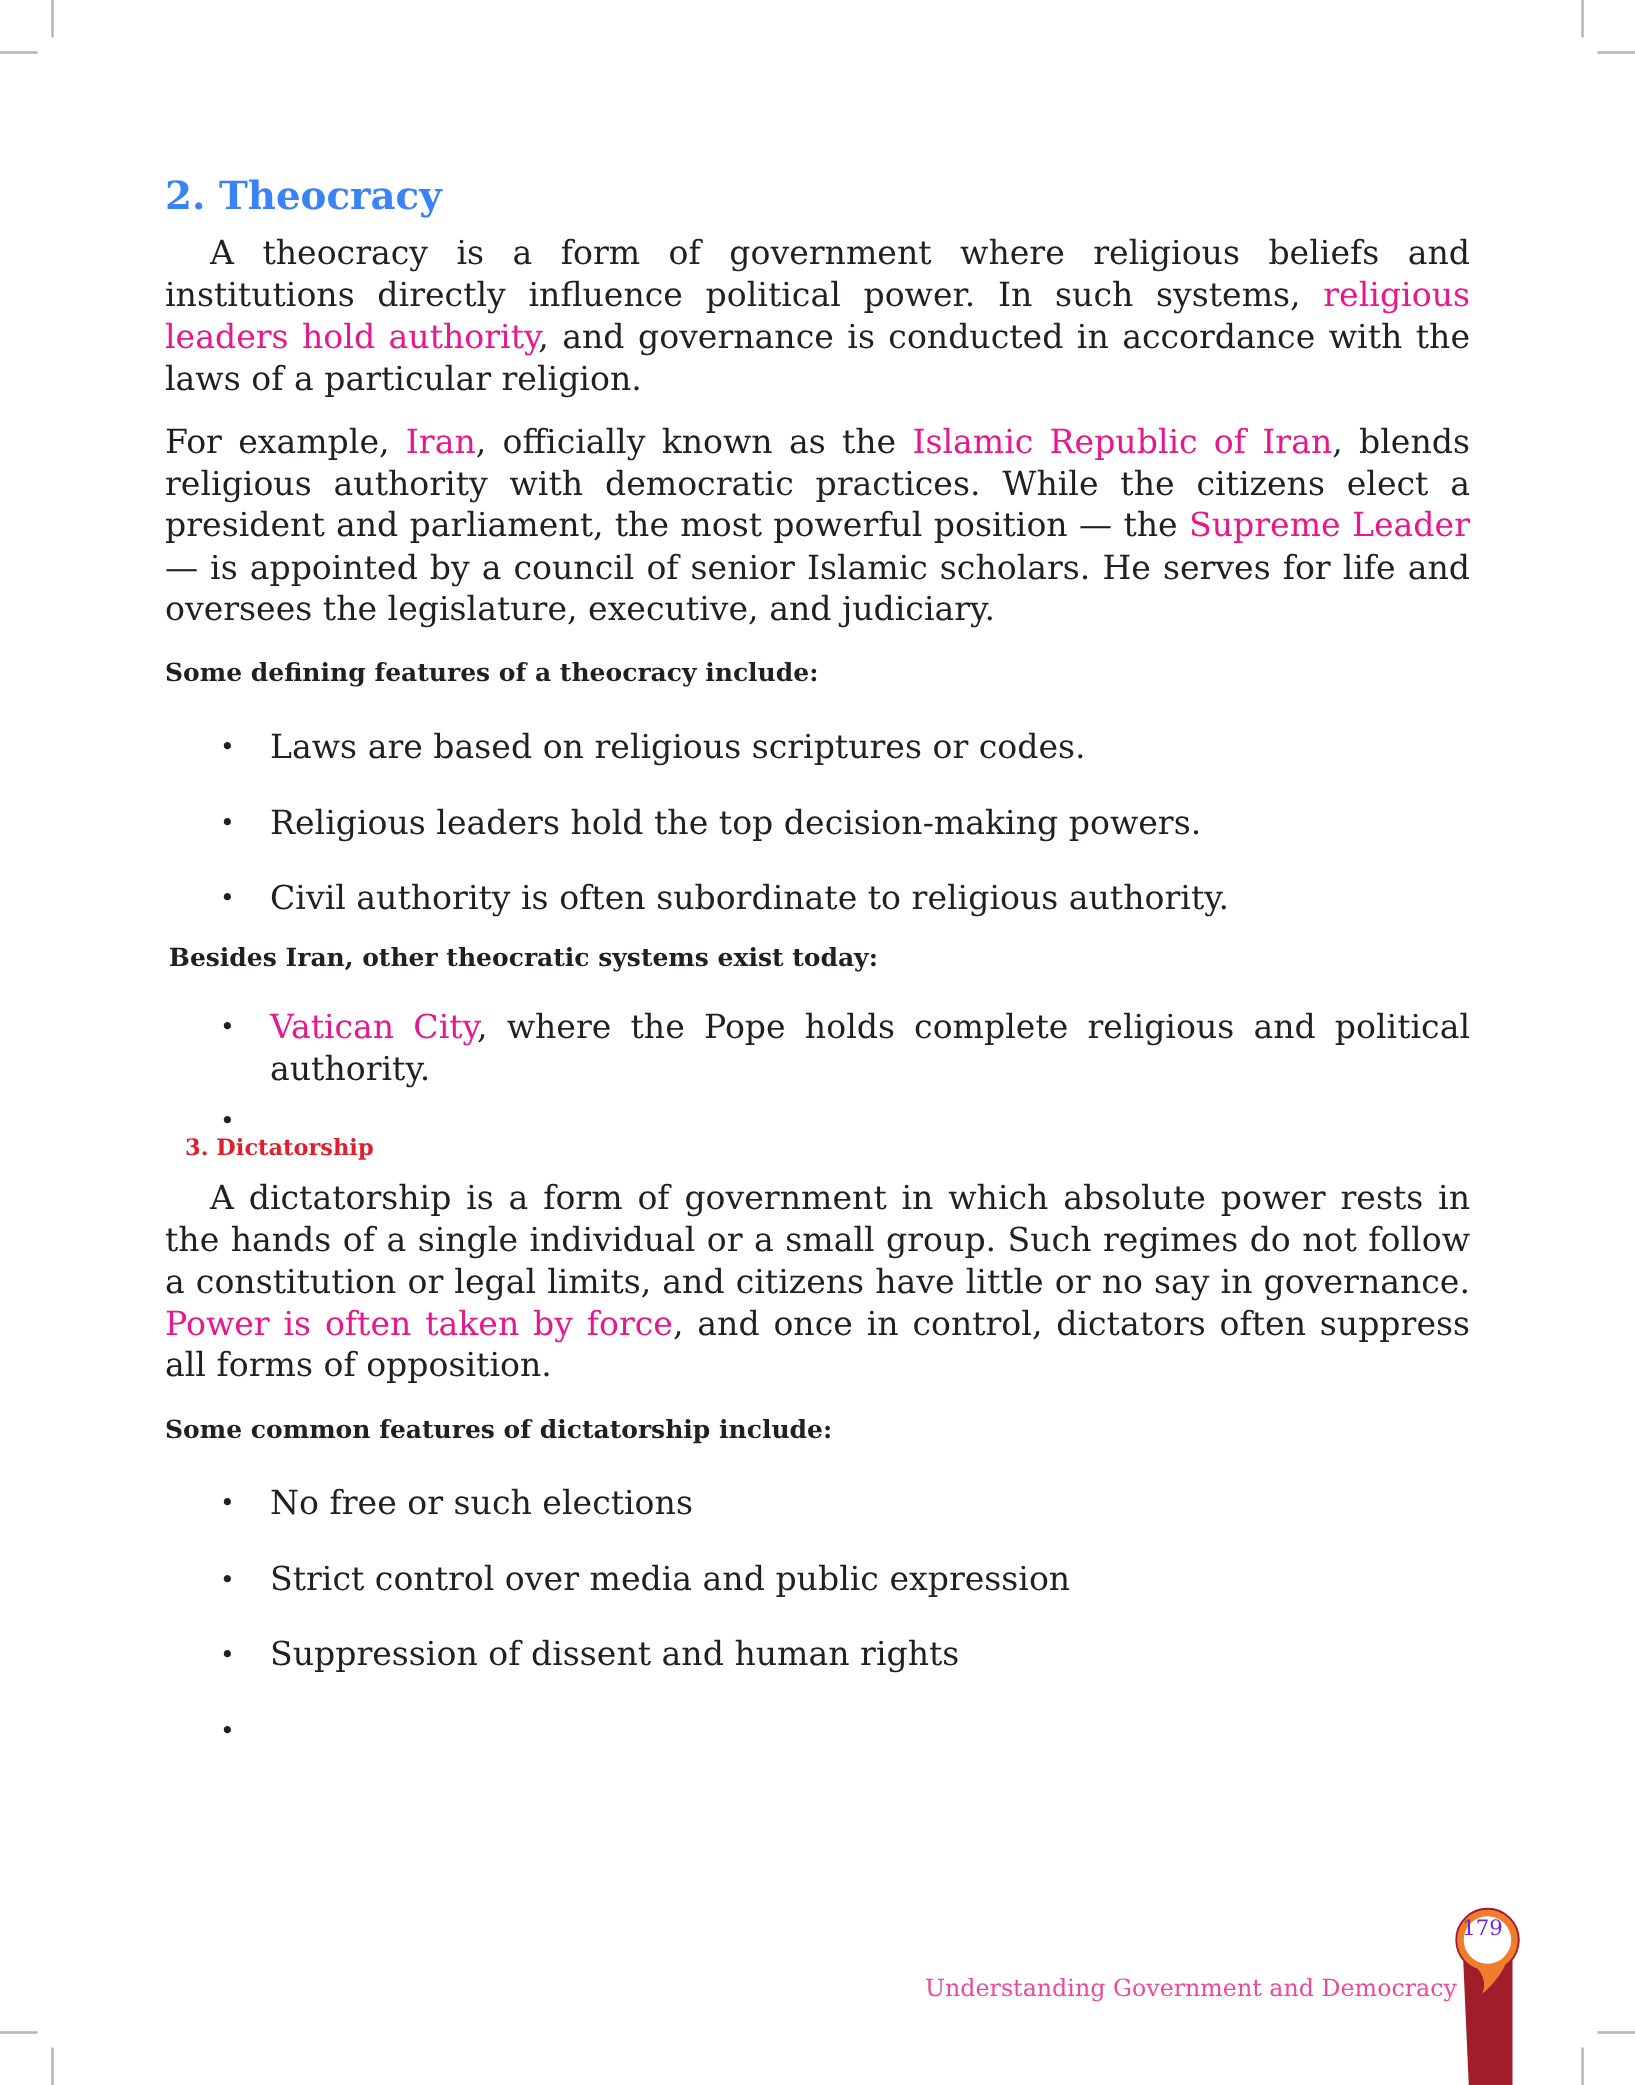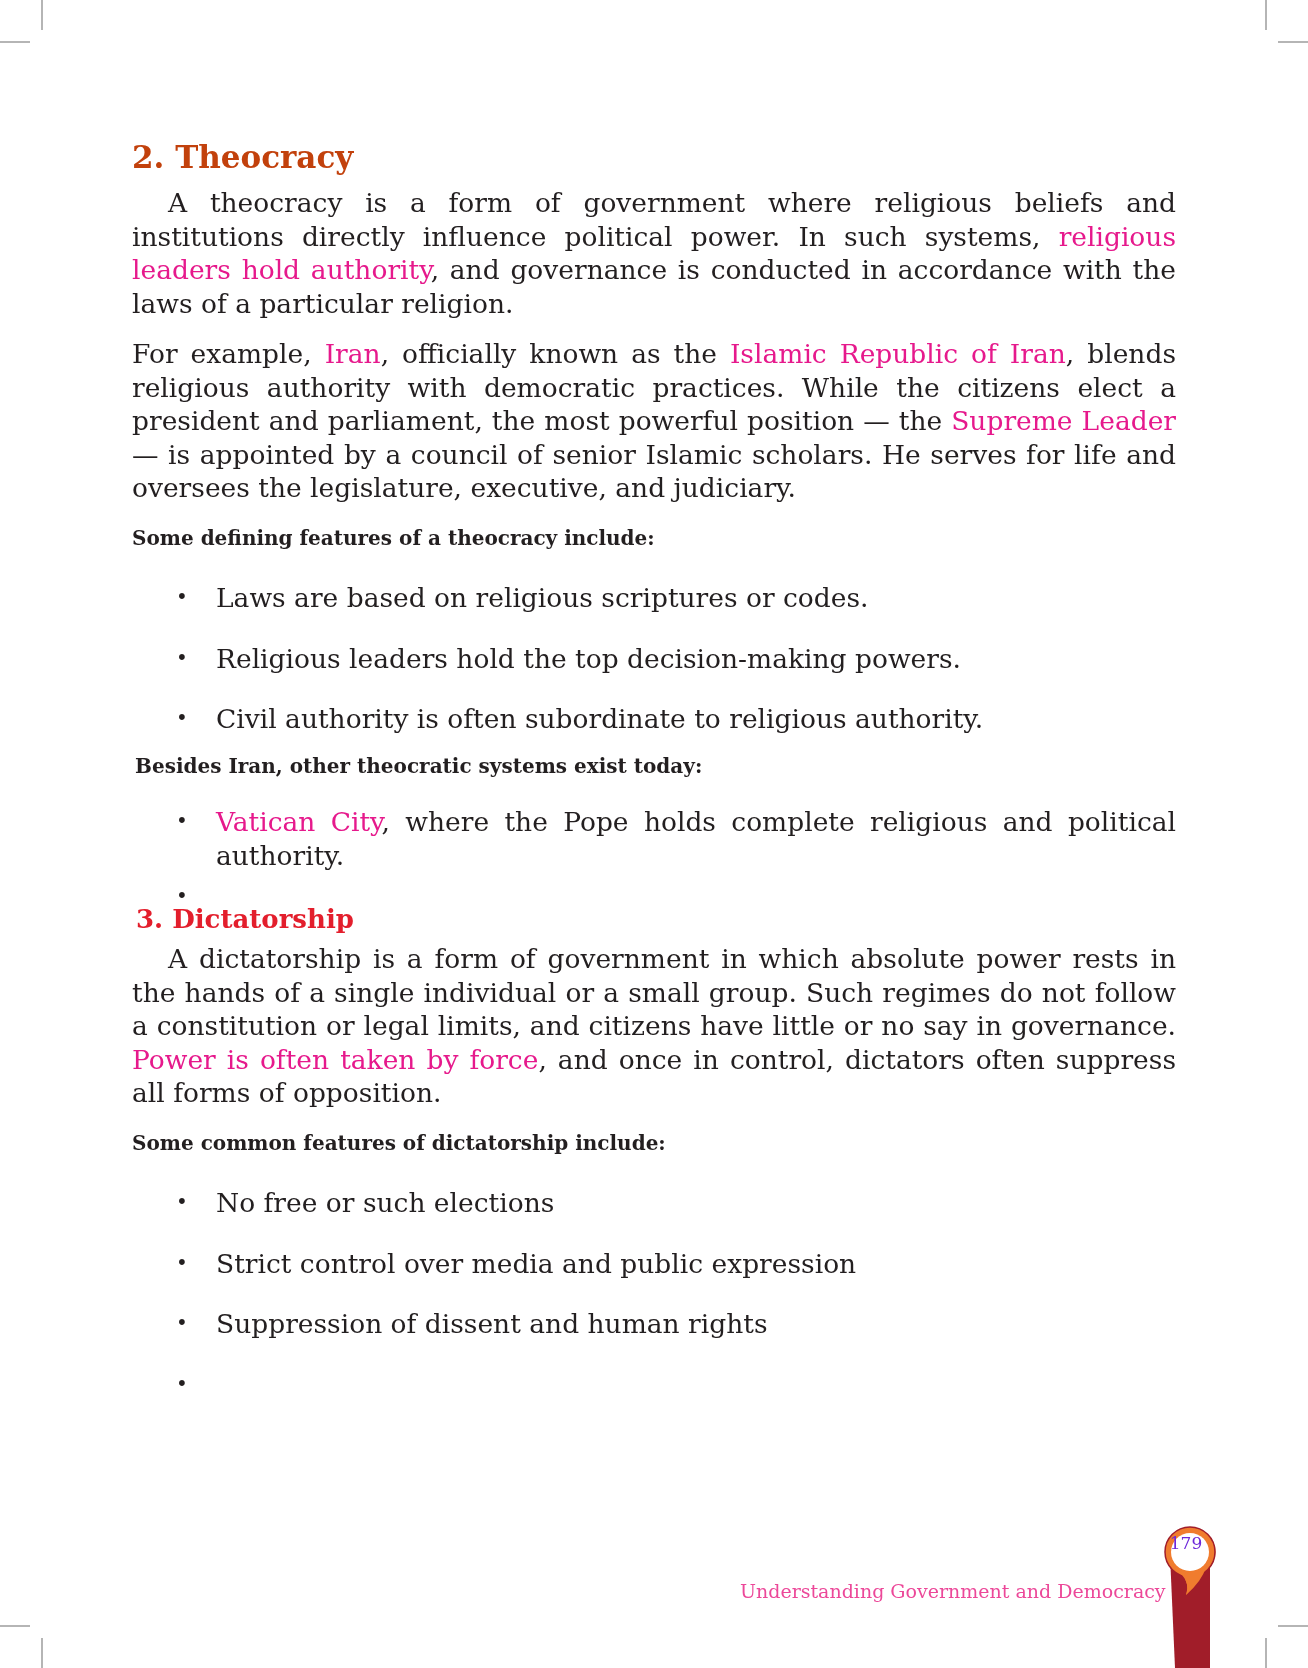--- a/index.html
+++ b/index.html
@@ -4,22 +4,22 @@
 <style>
   html, body { margin: 0; padding: 0; background: #ffffff; }
   body { width: 1308px; height: 1668px; position: relative; overflow: hidden; }
   .page { position: absolute; left: 0; top: 0; width: 1308px; height: 1668px; }
   .crop { position: absolute; background: #b5b5b5; }
   .content {
     position: absolute; left: 132px; top: 138px; width: 1044px;
     font-family: "DejaVu Serif", "Liberation Serif", serif;
     color: #231f20; font-size: 26.5px; line-height: 33.5px;
   }
-  .h2 { color: #c2410c; font-weight: bold; font-size: 31px; margin: 0 0 10px 0; line-height: 38px; }
-  .h3 { color: #e31e2c; font-weight: bold; font-size: 26px; margin: 0 0 6px 4px; line-height: 34px; }
+  .h2 { color: #3b82f6; font-weight: bold; font-size: 31px; margin: 0 0 10px 0; line-height: 38px; }
+  .h3 { color: #e31e2c; font-weight: bold; font-size: 18px; margin: 0 0 6px 16px; line-height: 34px; }
   p { margin: 0; text-align: justify; }
   .indent { text-indent: 36px; }
   .gap { height: 17px; }
   .hl { color: #e6198c; }
   .sub { font-weight: bold; margin: 0; font-size: 20px; }
   ul.bul { list-style: none; margin: 0; padding: 0; }
   ul.bul li { position: relative; padding-left: 84px; text-align: justify; }
   ul.bul li .dot {
     position: absolute; left: 44px; top: 0; font-size: 20px;
   }

